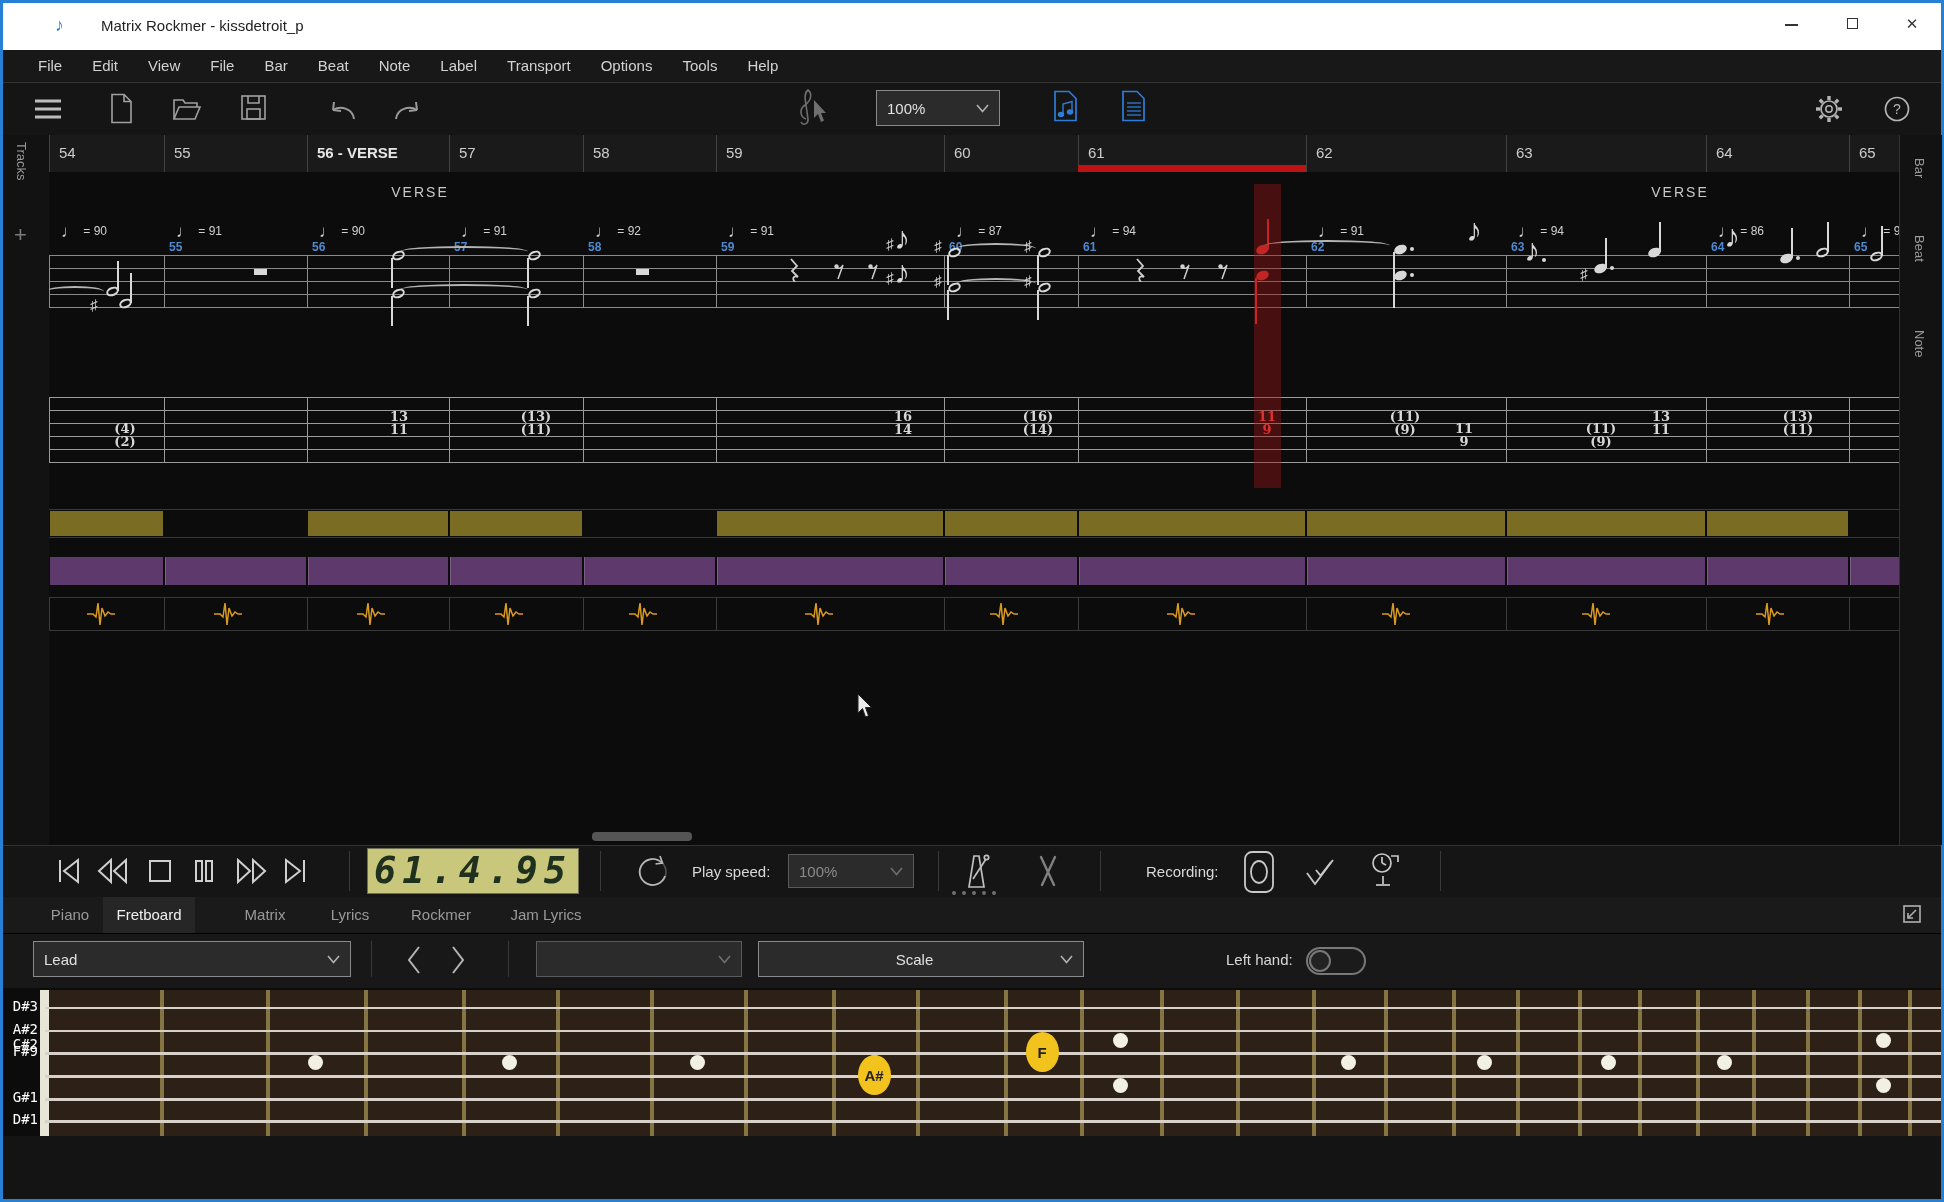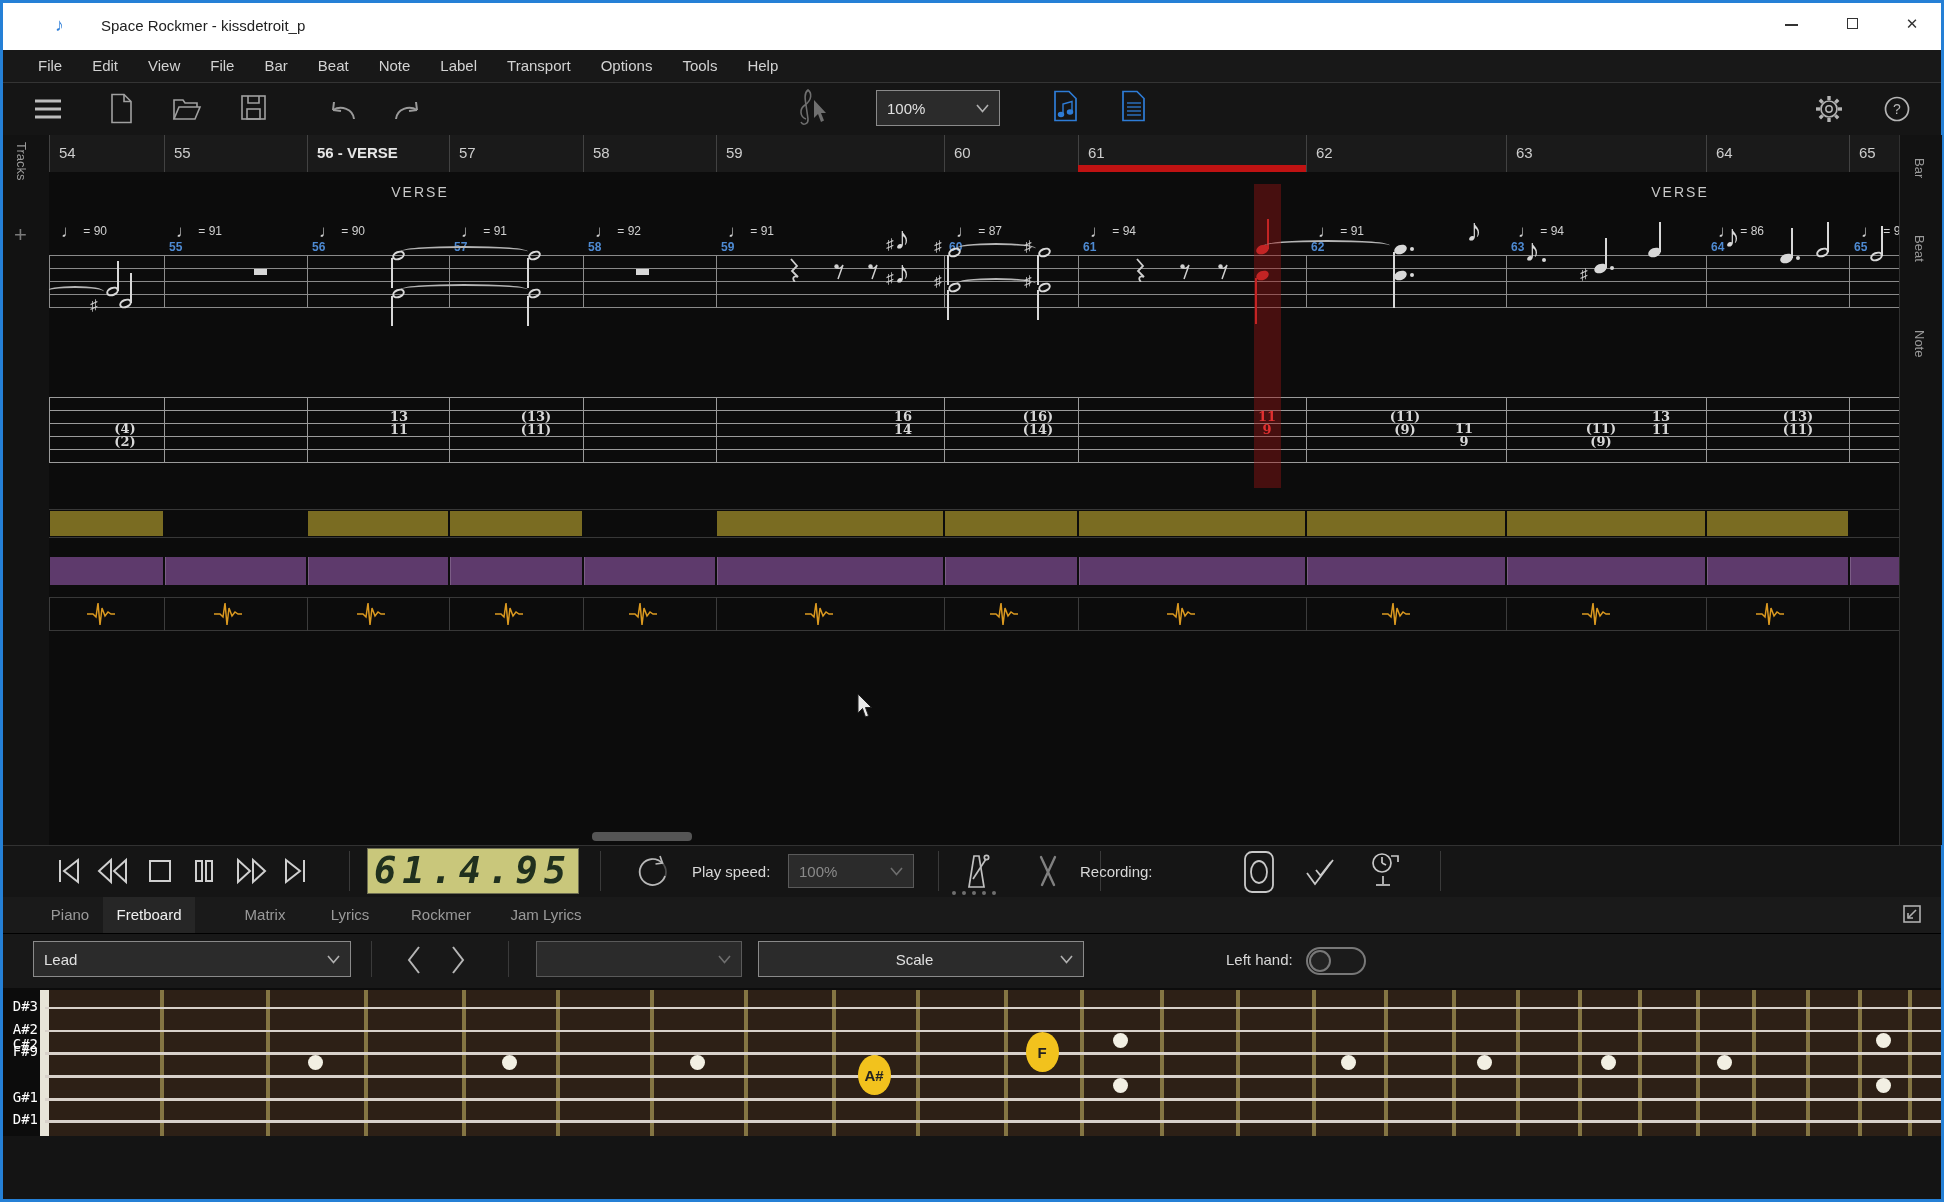--- a/index.html
+++ b/index.html
@@ -65,21 +65,21 @@
 </head>
 <body>
 
 <div class="abs border-blue" style="left:0;top:0;width:1944px;height:3px"></div>
 <div class="abs border-blue" style="left:0;top:0;width:3px;height:1202px"></div>
 <div class="abs border-blue" style="left:1941px;top:0;width:3px;height:1202px"></div>
 <div class="abs border-blue" style="left:0;top:1199px;width:1944px;height:3px"></div>
 
 <div class="abs" id="titlebar">
   <span class="appicon">♪</span>
-  <span class="title">Space Rockmer - kissdetroit_p</span>
+  <span class="title">Matrix Rockmer - kissdetroit_p</span>
 </div>
 <div class="winbtn" style="left:1762px">
   <div style="position:absolute;left:23px;top:24px;width:13px;height:2px;background:#333"></div>
 </div>
 <div class="winbtn" style="left:1824px">
   <div style="position:absolute;left:23px;top:18px;width:11px;height:11px;border:1.5px solid #333;box-sizing:border-box"></div>
 </div>
 <div class="winbtn" style="left:1883px;color:#333;font-size:15px;text-align:center;line-height:47px">✕</div>
 
 <div class="abs" id="menubar">
@@ -307,21 +307,21 @@
   </div>
 <div class="tico" style="left:1030px;top:853px">
     <svg width="36" height="36" viewBox="0 0 36 36">
       <g stroke="#808080" stroke-width="2.4" fill="none" stroke-linecap="round">
         <line x1="11" y1="4" x2="24" y2="32"></line>
         <line x1="25" y1="4" x2="12" y2="32"></line>
       </g>
     </svg>
   </div>
 <div class="tsep" style="left:1100px"></div>
-<span class="tlabel" style="left:1080px;top:863px">Recording:</span>
+<span class="tlabel" style="left:1146px;top:863px">Recording:</span>
 <div class="tico" style="left:1241px;top:849px">
     <svg width="36" height="46" viewBox="0 0 36 46">
       <g stroke="#c8c8c8" stroke-width="1.8" fill="none">
         <rect x="4" y="3" width="28" height="40" rx="7"></rect>
         <ellipse cx="18" cy="23" rx="8" ry="11"></ellipse>
       </g>
     </svg>
   </div>
 <div class="tico" style="left:1303px;top:856px">
     <svg width="36" height="32" viewBox="0 0 36 32">

